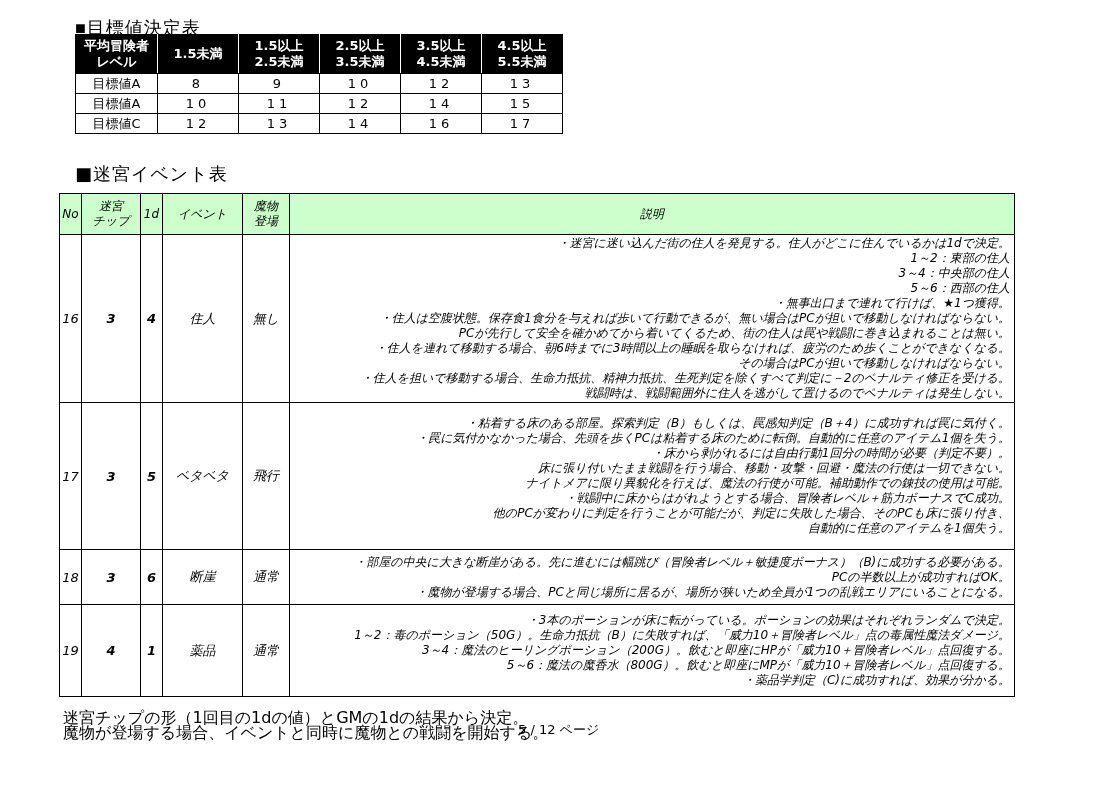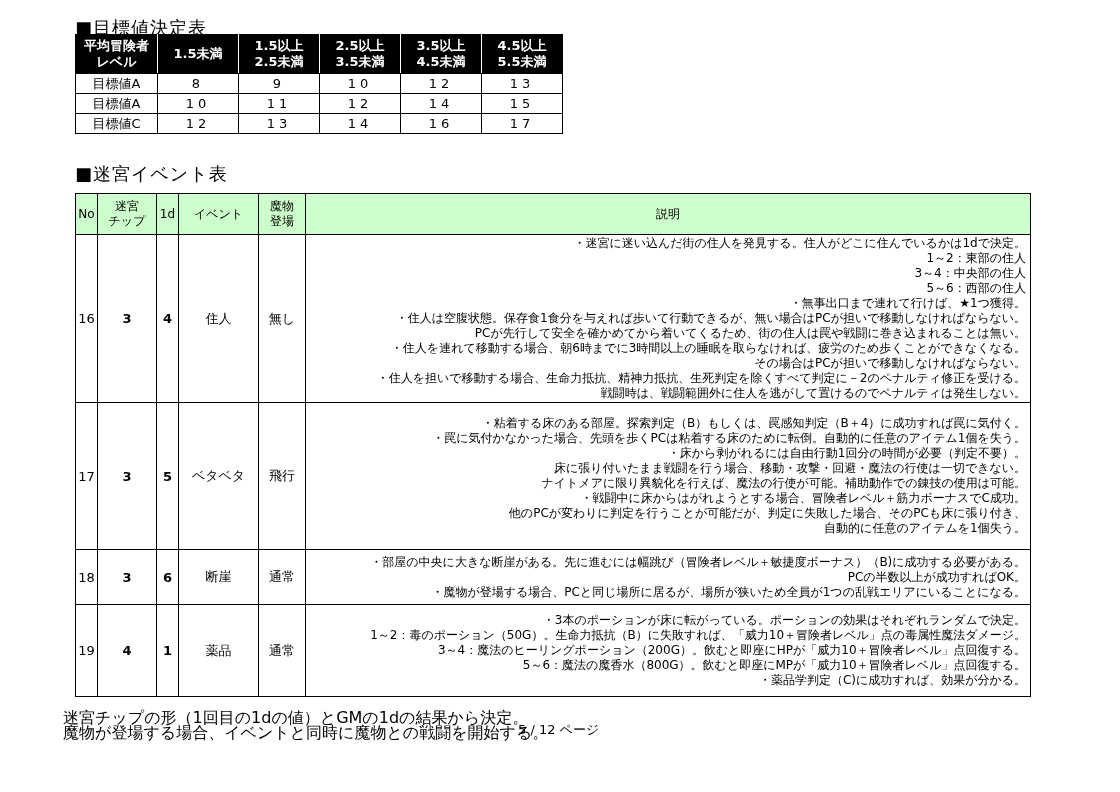--- a/index.html
+++ b/index.html
@@ -52,21 +52,21 @@
   tr.r19 { height:92px; }
 
   .footnote {
     left:63px; top:711px; font-size:16px; line-height:14.5px; white-space:pre-line;
   }
   .page-number { left:518px; top:721px; font-size:13px; white-space:nowrap; }
 </style>
 </head>
 <body>
 
-<div class="abs section-title" style="left:75px; top:16px;">■目標値決定表</div>
+<div class="abs section-title" style="left:75px; top:16px;font-family:Liberation Serif, serif;">■目標値決定表</div>
 
 <table class="abs target-table" style="left:75px; top:34px;">
   <colgroup>
     <col style="width:82px">
       <col style="width:81px">
       <col style="width:81px">
     <col style="width:81px">
       <col style="width:81px">
       <col style="width:81px">
   </colgroup>
@@ -108,21 +108,21 @@
       <td class="val">13</td>
       <td class="val">14</td>
       <td class="val">16</td>
       <td class="val">17</td>
     </tr>
   </tbody>
 </table>
 
 <div class="abs section-title" style="left:75px; top:162px;">■迷宮イベント表</div>
 
-<table class="abs event-table" style="left:75px; top:193px;">
+<table class="abs event-table" style="left:59px; top:193px;font-style:italic;">
   <colgroup>
     <col style="width:22px">
       <col style="width:59px">
       <col style="width:22px">
     <col style="width:80px">
       <col style="width:47px">
       <col style="width:725px">
   </colgroup>
   <thead>
     <tr>

